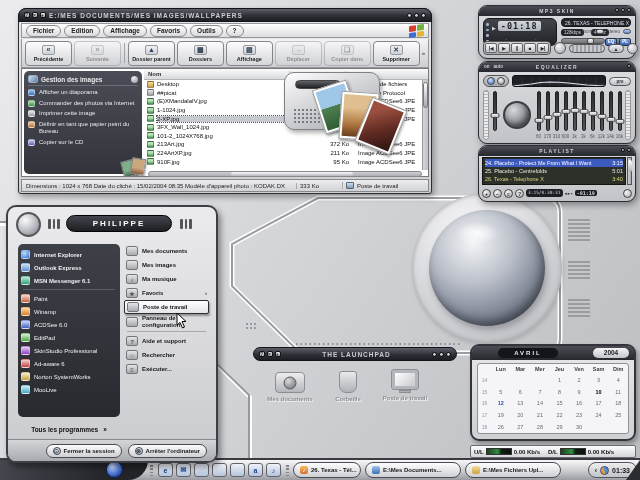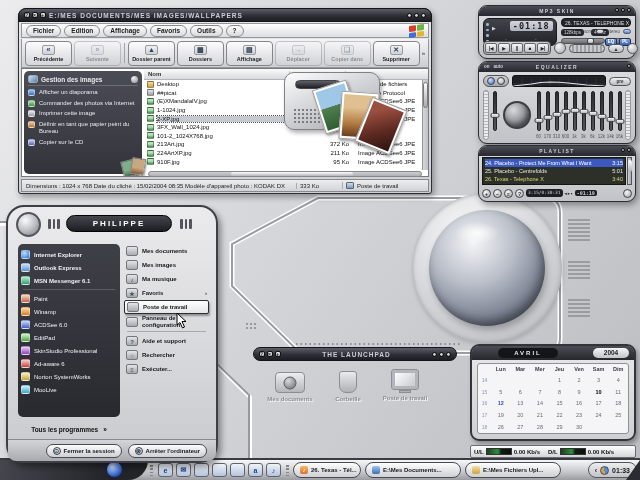--- a/index.html
+++ b/index.html
@@ -110,21 +110,21 @@
   .wa-win{background:linear-gradient(#dddee1,#c2c3c8);border:1px solid #2c2d33;border-radius:9px;z-index:20;position:absolute}
   .wa-strip{height:10px;display:flex;align-items:center;justify-content:center;position:relative;
     background:linear-gradient(#4b4c55,#27282d);border-radius:8px 8px 0 0;color:#cdd0d8;font-size:5px;font-weight:bold;letter-spacing:1.5px}
   .wa-strip .tb-dots{position:absolute;right:4px;top:2px}
   .wa-strip .tb-dots i{width:4px;height:4px}
   #wamain{left:478px;top:5px;width:158px;height:54px}
   .wa-lcd{position:absolute;left:4px;top:12px;width:74px;height:28px;border-radius:6px;border:1px solid #17181c;
     background:linear-gradient(#42444c,#222328);padding:2px 3px 2px 8px}
   .wa-leds{position:absolute;left:2px;top:4px;display:flex;flex-direction:column;gap:3px}
   .wa-leds i{width:2.5px;height:2.5px;border-radius:50%;background:#9fb2c8}
-  .wa-time{display:flex;align-items:flex-end;gap:14px}
+  .wa-time{display:flex;align-items:flex-end;gap:2px}
   .wa-play-ind{color:#cfd3da;font-size:5px}
   .wa-digits{font-family:"DejaVu Sans Mono",monospace;font-weight:bold;font-size:8.5px;color:#1c1d22;
     background:linear-gradient(#d4d7dd,#aeb2ba);border-radius:2px;padding:0 3px;letter-spacing:1px}
   .wa-scope{margin-top:1px;height:8px;position:relative;overflow:hidden}
   .wa-brand{font-size:4px;letter-spacing:2px;color:#9aa0ab;text-align:center}
   .wa-info{position:absolute;left:82px;top:12px;right:4px;height:9px;background:#23252b;border:1px solid #15161a;border-radius:4px;
     color:#dbdfe7;font-size:5px;line-height:8px;padding:0 3px;white-space:nowrap;overflow:hidden}
   .wa-rate{position:absolute;top:23px;height:7px;background:#23252b;border-radius:3px;color:#cfd3da;font-size:4.5px;
     line-height:7px;padding:0 3px}
   .wa-ms{position:absolute;right:4px;top:23px;display:flex;gap:3px;font-size:4.5px;color:#4a4b52;align-items:center}
@@ -178,21 +178,21 @@
   .pl-bar{position:absolute;left:3px;right:3px;bottom:2px;height:12px;display:flex;align-items:center;gap:2px}
   .pl-rb{width:9px;height:9px;border-radius:50%;background:radial-gradient(circle at 35% 30%,#f6f6f8,#a5a6ab);
     border:1px solid #444;font-size:5px;line-height:8px;text-align:center;color:#222;font-weight:bold}
   .pl-lcd{background:#1c1e23;border-radius:3px;color:#cfd3da;font-size:4.5px;line-height:8px;padding:0 2px;
     font-family:"DejaVu Sans Mono",monospace}
   .pl-mini{display:flex;gap:1px;font-size:4.5px;color:#222}
   .pl-rem{background:#1c1e23;border-radius:2px;color:#cfd3da;font-size:5px;padding:0 2px;
     font-family:"DejaVu Sans Mono",monospace;font-weight:bold}
 
   
-  #startmenu{left:6px;top:205px;width:212px;height:258px;z-index:60;border-radius:18px;
+  #startmenu{left:6px;top:205px;width:212px;height:258px;z-index:60;border-radius:10px;
     background:linear-gradient(#ebebed,#c9cacd);border:2px solid #3e3f46;box-shadow:3px 4px 6px rgba(0,0,0,.4)}
   .sm-orb{position:absolute;left:8px;top:5px;width:25px;height:25px;border-radius:50%;
     background:radial-gradient(circle at 35% 30%,#fbfbfc,#b9bac0 55%,#7a7b82);border:2px solid #55565c}
   .sm-bars{position:absolute;top:12px;display:flex;gap:2px}
   .sm-bars i{width:2.5px;height:10px;background:#55565c;border-radius:1px}
   .sm-user{position:absolute;left:58px;top:8px;width:106px;height:17px;border-radius:9px;text-align:center;
     background:linear-gradient(#45464e,#1d1e23);border:1px solid #000;color:#fff;font-size:8px;font-weight:bold;
     letter-spacing:2px;line-height:16px}
   .sm-left{position:absolute;left:10px;top:37px;width:102px;bottom:44px;border-radius:5px;padding:4px 3px;
     background:linear-gradient(#3e4047,#292a30);color:#eef0f4;overflow:hidden}

